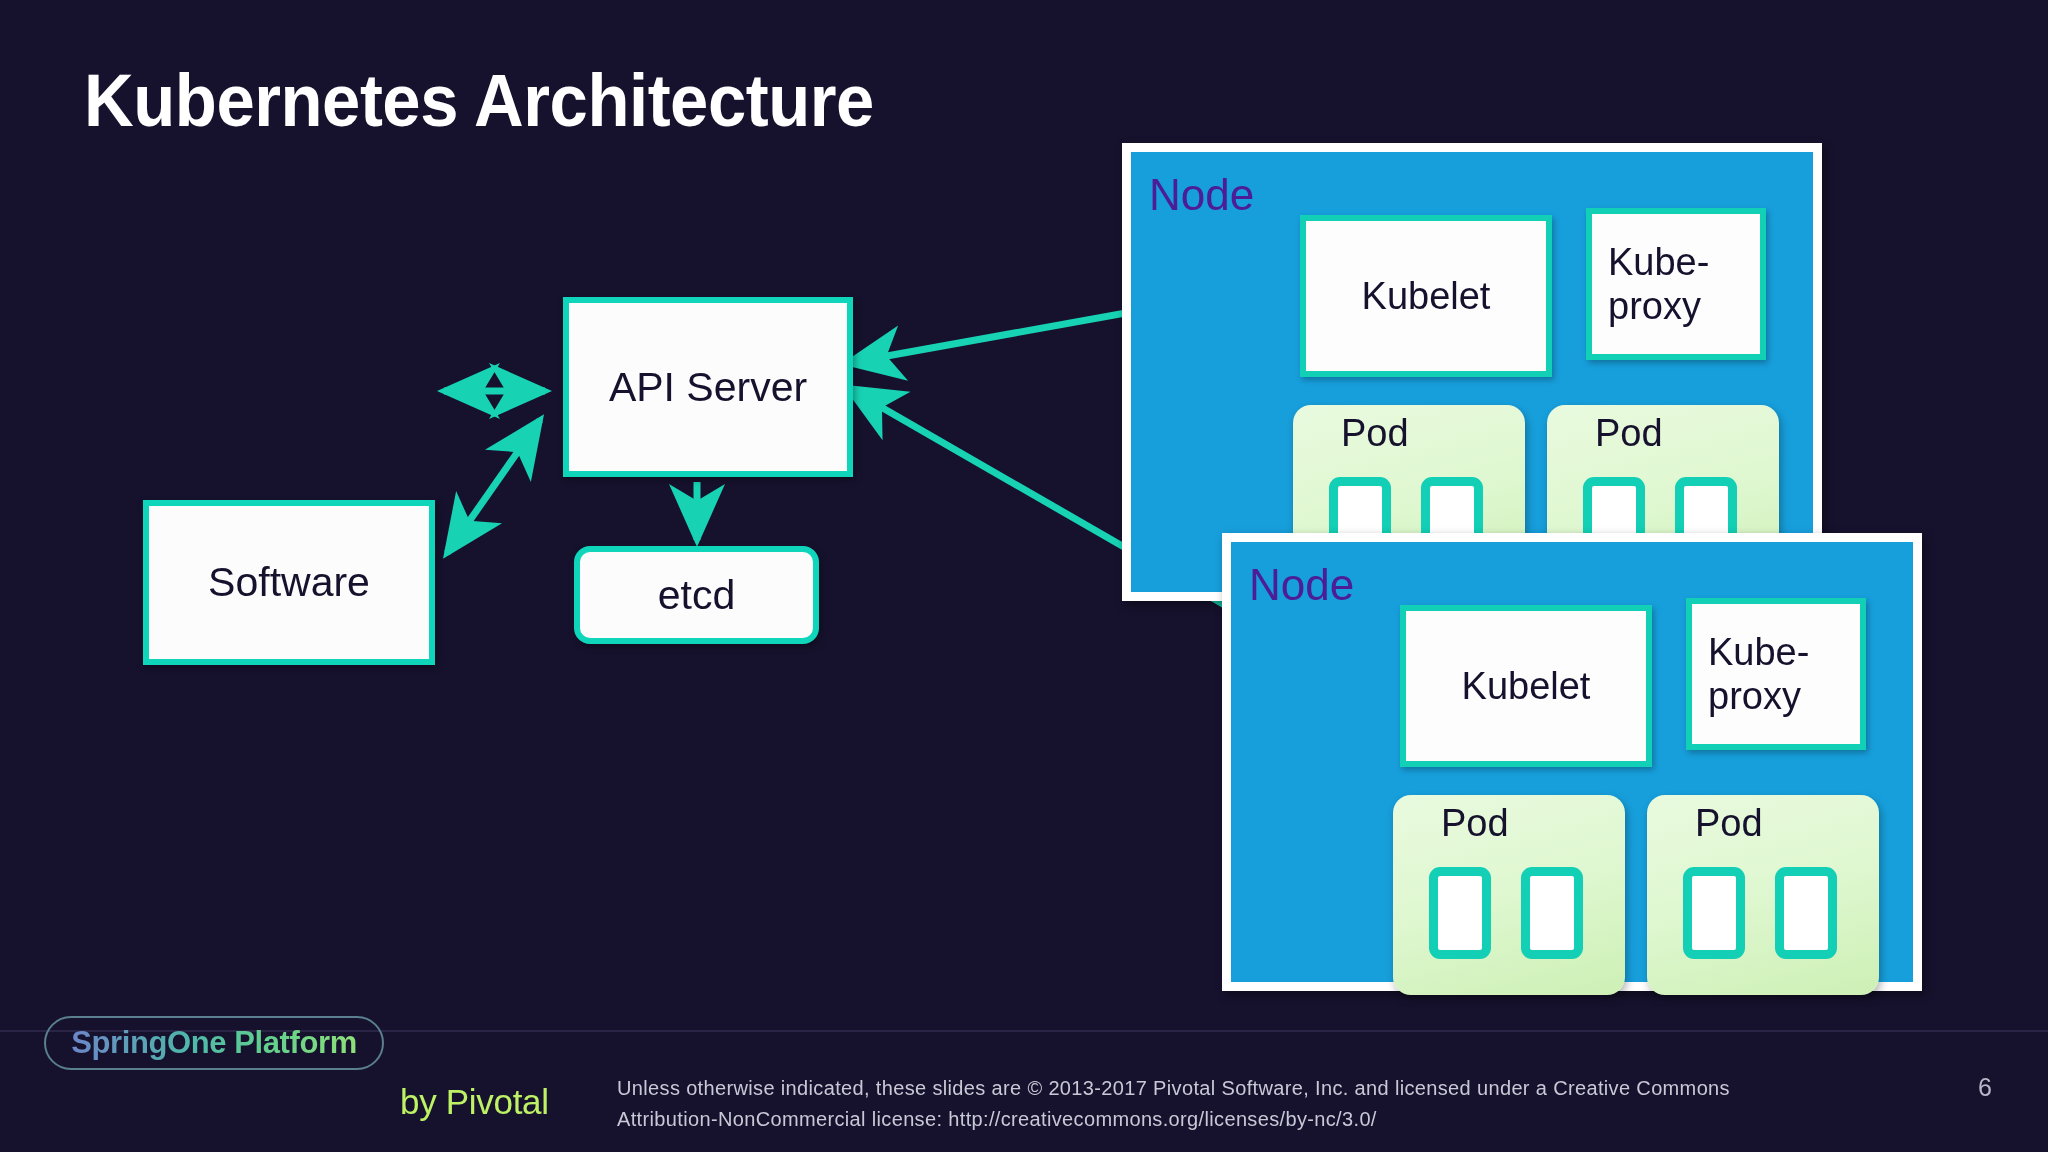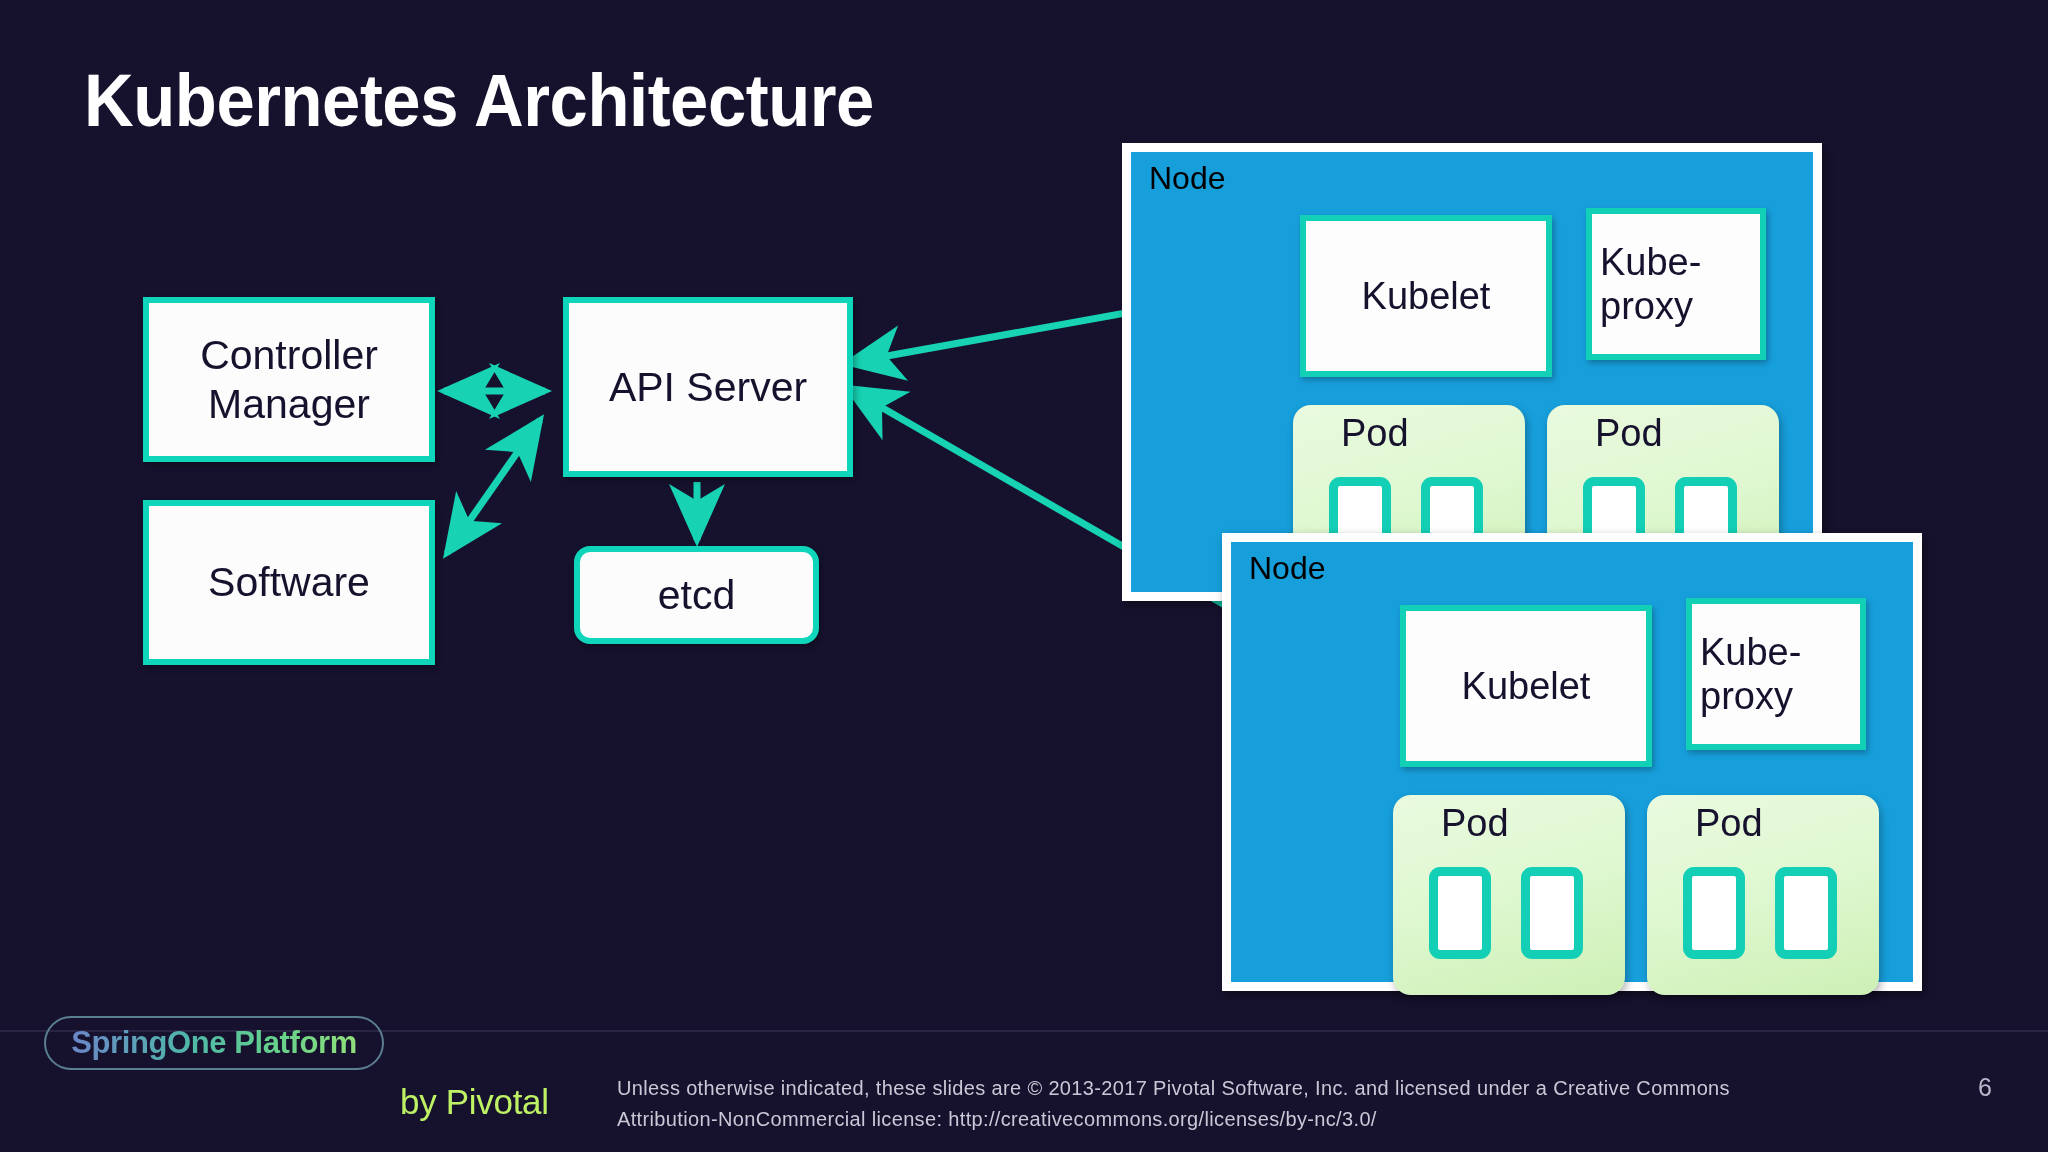--- a/index.html
+++ b/index.html
@@ -57,43 +57,43 @@
     position: absolute;
     background: #179fdc;
     border: 9px solid #ffffff;
     box-shadow: 3px 4px 9px rgba(0,0,0,0.4);
   }
   #node-1 { left: 1122px; top: 143px; width: 700px; height: 458px; }
   #node-2 { left: 1222px; top: 533px; width: 700px; height: 458px; z-index: 5; }
 
   .node-label {
     position: absolute;
-    left: 18px; top: 10px;
-    color: #000000;
-    font-size: 32px;
+    left: 18px; top: 20px;
+    color: #4c1d95;
+    font-size: 44px;
     line-height: 1.05;
   }
 
   .kube-box {
     position: absolute;
     background: #fdfdfd;
     border: 6px solid #12d0b6;
     display: flex;
     align-items: center;
     justify-content: center;
     text-align: center;
     color: #16122e;
     font-size: 38px;
     line-height: 1.17;
     box-shadow: 2px 3px 6px rgba(0,0,0,0.28);
     padding: 0 6px;
   }
   .kubelet   { left: 169px; top: 63px;  width: 252px; height: 162px; }
   .kubeproxy { left: 455px; top: 56px;  width: 180px; height: 152px;
-               justify-content: flex-start; text-align: left; padding-left: 8px; }
+               justify-content: flex-start; text-align: left; padding-left: 16px; }
 
   
   .pod {
     position: absolute;
     width: 232px; height: 200px;
     border-radius: 18px;
     background: linear-gradient(165deg, #e9fade 0%, #e0f8d2 45%, #cdf0b5 100%);
     box-shadow: 2px 4px 8px rgba(0,0,0,0.3);
     overflow: hidden;
   }
@@ -186,26 +186,20 @@
 
     <line x1="447" y1="553" x2="540" y2="420" stroke="#17d3b4" stroke-width="7" marker-end="url(#ah)" marker-start="url(#ah-start)"></line>
 
     <line x1="697" y1="482" x2="697" y2="540" stroke="#17d3b4" stroke-width="7" marker-end="url(#ah)"></line>
 
     <line x1="1292" y1="283" x2="848" y2="363" stroke="#17d3b4" stroke-width="7" marker-end="url(#ah)" marker-start="url(#ah-start)"></line>
 
     <line x1="1348" y1="676" x2="848" y2="388" stroke="#17d3b4" stroke-width="7" marker-end="url(#ah)" marker-start="url(#ah-start)"></line>
   </svg>
 
-  <div class="cp-box" id="controller-manager">
-    <span>
-      <span>Controller</span><br>
-      <span>Manager</span>
-    </span>
-  </div>
 
   <div class="cp-box" id="scheduler">
     <span>Software</span>
   </div>
 
   <div class="cp-box" id="api-server">
     <span>API Server</span>
   </div>
 
   <div class="cp-box rounded" id="etcd">

